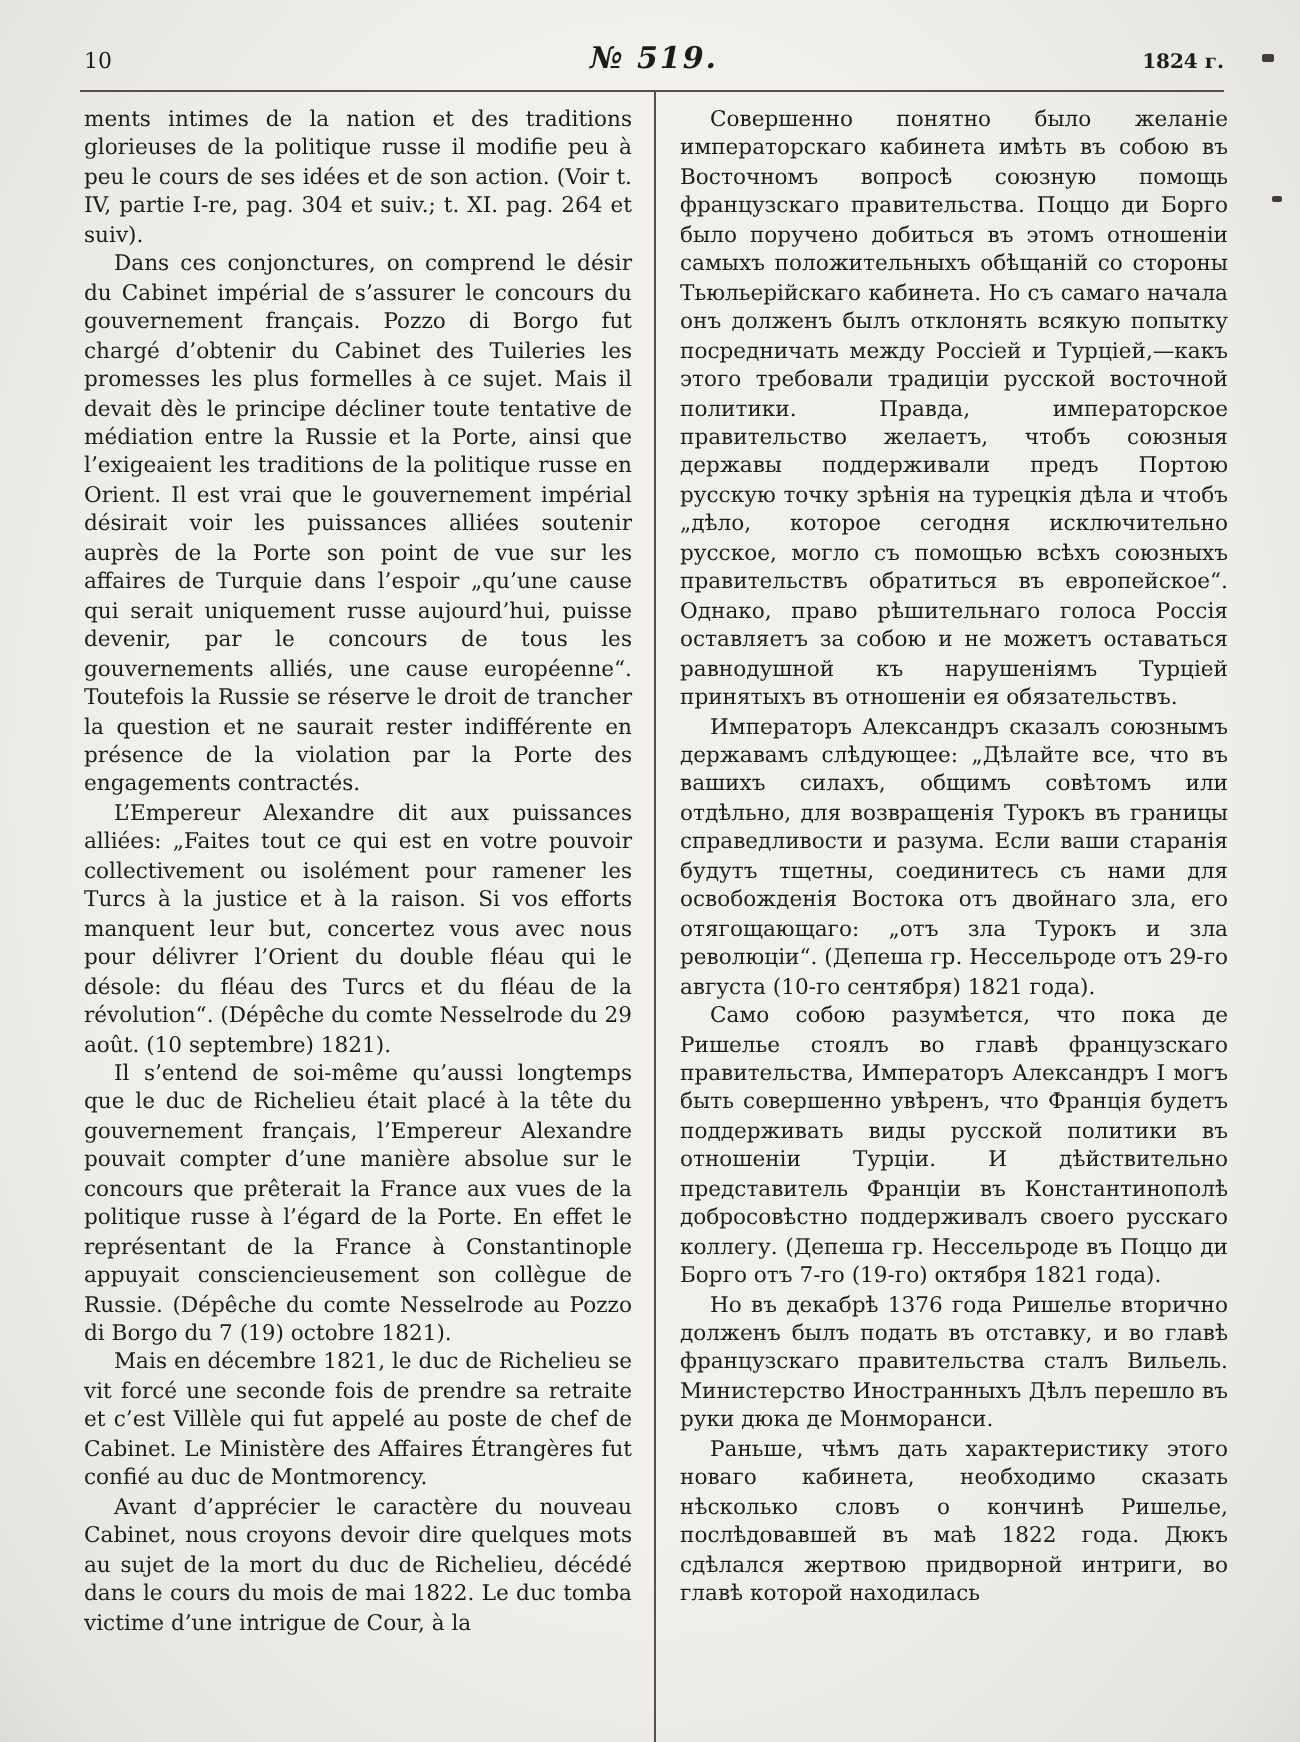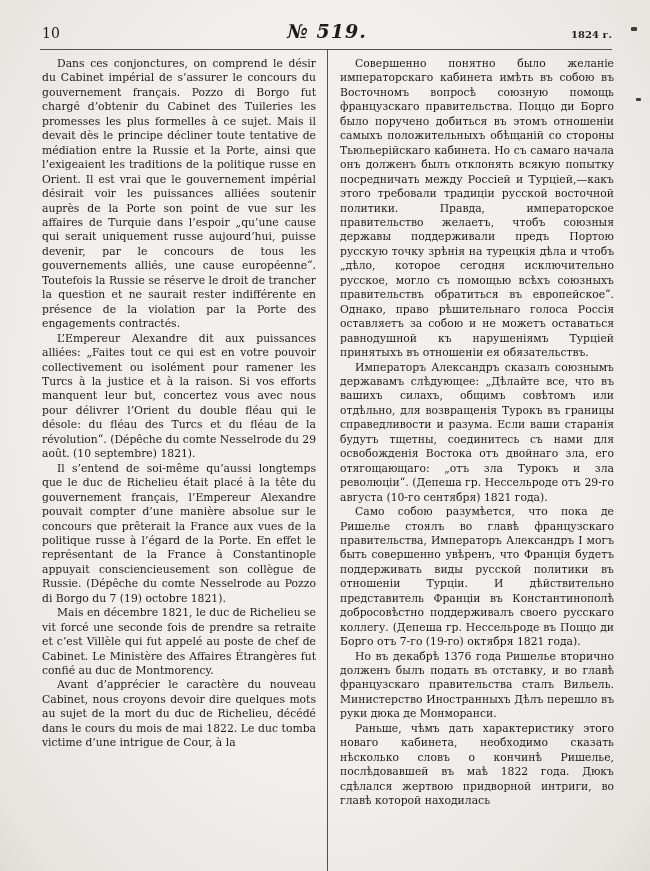--- a/index.html
+++ b/index.html
@@ -15,22 +15,22 @@
     color: #1d1c1a;
     background: radial-gradient(ellipse at 50% 45%, #f1f0ed 55%, #e6e4df 92%, #dedcd6 100%);
   }
 
   .page-header {
     display: grid;
     grid-template-columns: 1fr auto 1fr;
     align-items: baseline;
     padding: 20px 38px 7px 42px;
   }
-  .page-num  { font-size: 14px; justify-self: start; }
-  .issue     { font-size: 19px; font-weight: bold; font-style: italic; justify-self: center; letter-spacing: 1px; }
+  .page-num  { font-size: 11px; justify-self: start; }
+  .issue     { font-size: 15px; font-weight: bold; font-style: italic; justify-self: center; letter-spacing: 1px; }
   .year      { font-size: 10px; font-weight: bold; justify-self: end; }
 
   .header-rule {
     height: 1px;
     background: #55504a;
     margin: 0 38px 0 40px;
   }
 
   .columns {
     display: flex;
@@ -67,20 +67,21 @@
   <span class="page-num">10</span>
   <span class="issue">№ 519.</span>
   <span class="year">1824 г.</span>
 </header>
 
 <div class="header-rule"></div>
 
 <div class="columns">
 
   <div class="col col-left" lang="fr">
+    <p class="no-indent">ments intimes de la nation et des traditions glorieuses de la politique russe il modifie peu à peu le cours de ses idées et de son action. (Voir t. IV, partie I-re, pag. 304 et suiv.; t. XI. pag. 264 et suiv).</p>
     <p>Dans ces conjonctures, on comprend le désir du Cabinet impérial de s’assurer le concours du gouvernement français. Pozzo di Borgo fut chargé d’obtenir du Cabinet des Tuileries les promesses les plus formelles à ce sujet. Mais il devait dès le principe décliner toute tentative de médiation entre la Russie et la Porte, ainsi que l’exigeaient les traditions de la politique russe en Orient. Il est vrai que le gouvernement impérial désirait voir les puissances alliées soutenir auprès de la Porte son point de vue sur les affaires de Turquie dans l’espoir „qu’une cause qui serait uniquement russe aujourd’hui, puisse devenir, par le concours de tous les gouvernements alliés, une cause européenne“. Toutefois la Russie se réserve le droit de trancher la question et ne saurait rester indifférente en présence de la violation par la Porte des engagements contractés.</p>
     <p class="space-before">L’Empereur Alexandre dit aux puissances alliées: „Faites tout ce qui est en votre pouvoir collectivement ou isolément pour ramener les Turcs à la justice et à la raison. Si vos efforts manquent leur but, concertez vous avec nous pour délivrer l’Orient du double fléau qui le désole: du fléau des Turcs et du fléau de la révolution“. (Dépêche du comte Nesselrode du 29 août. (10 septembre) 1821).</p>
     <p>Il s’entend de soi-même qu’aussi longtemps que le duc de Richelieu était placé à la tête du gouvernement français, l’Empereur Alexandre pouvait compter d’une manière absolue sur le concours que prêterait la France aux vues de la politique russe à l’égard de la Porte. En effet le représentant de la France à Constantinople appuyait consciencieusement son collègue de Russie. (Dépêche du comte Nesselrode au Pozzo di Borgo du 7 (19) octobre 1821).</p>
     <p>Mais en décembre 1821, le duc de Richelieu se vit forcé une seconde fois de prendre sa retraite et c’est Villèle qui fut appelé au poste de chef de Cabinet. Le Ministère des Affaires Étrangères fut confié au duc de Montmorency.</p>
     <p>Avant d’apprécier le caractère du nouveau Cabinet, nous croyons devoir dire quelques mots au sujet de la mort du duc de Richelieu, décédé dans le cours du mois de mai 1822. Le duc tomba victime d’une intrigue de Cour, à la</p>
   </div>
 
   <div class="divider"></div>
 
   <div class="col col-right" lang="ru">

